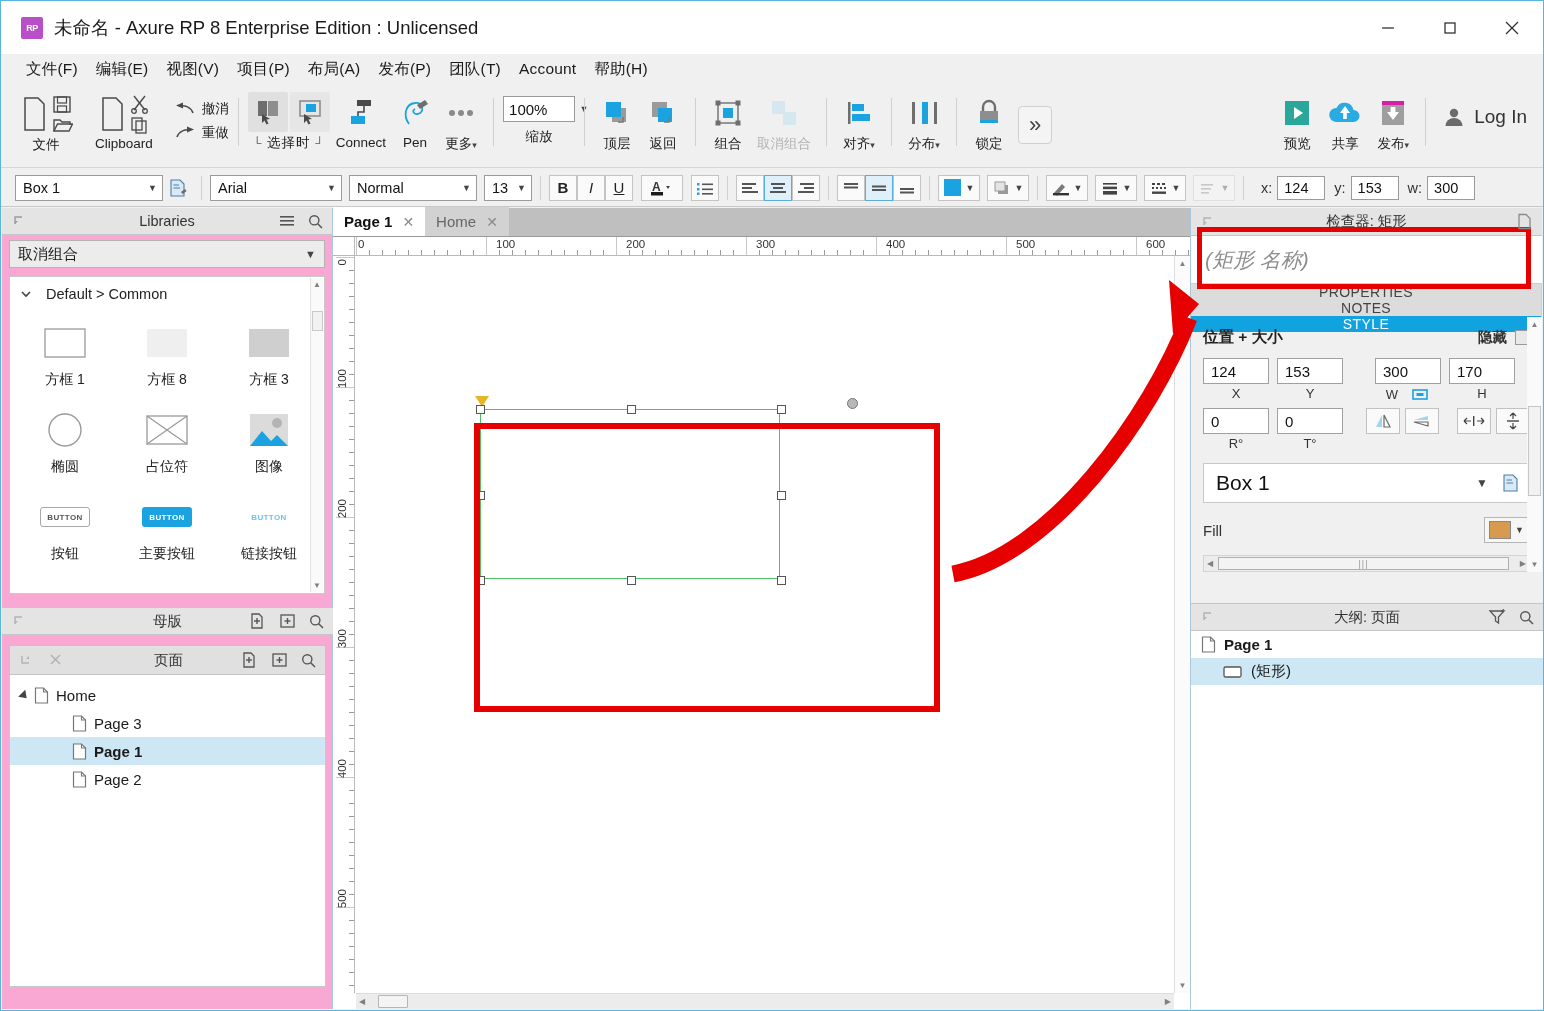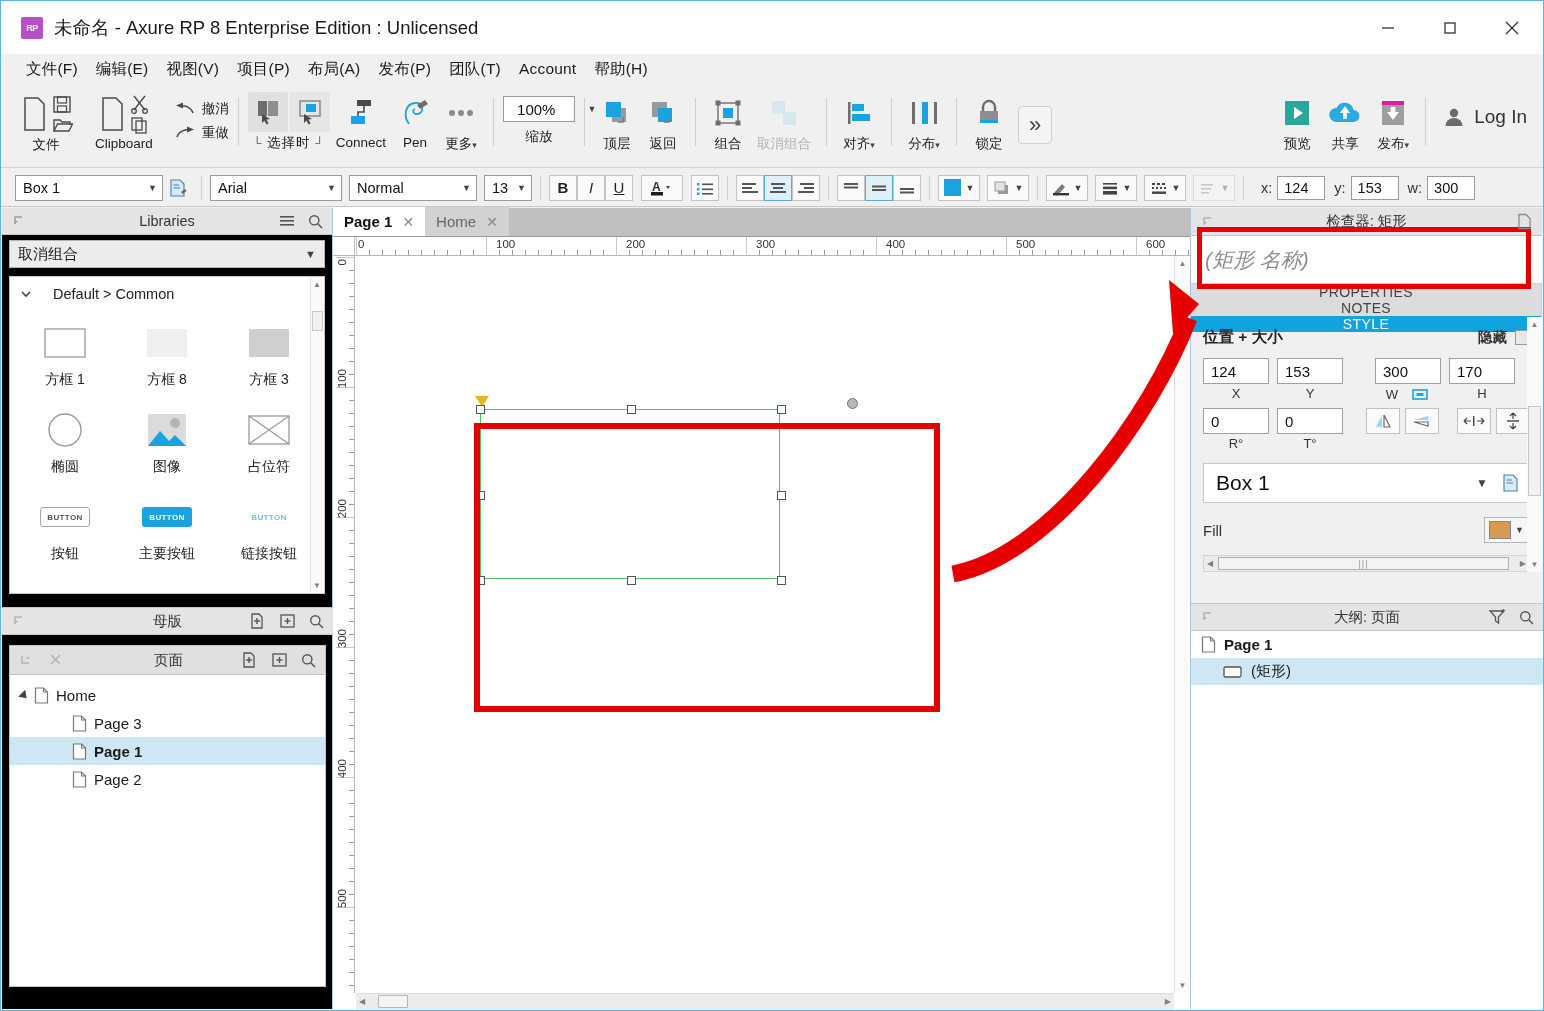--- a/index.html
+++ b/index.html
@@ -93,21 +93,21 @@
   .select-ico {
     width: 40px; height: 40px; display: flex; align-items: center; justify-content: center;
     background: #e0e0e0; border-radius: 2px;
   }
   .select-ico.b2 { background: #e6e6e6; }
   .select-caption { font-size: 13.5px; color: #222; margin-top: 2px; letter-spacing: 1px; }
 
   .zoom-group { display: flex; flex-direction: column; align-items: center; padding-top: 12px; }
   .zoom-box {
     width: 72px; height: 26px; background: #fff; border: 1px solid #9a9a9a;
-    display: flex; align-items: center; justify-content: space-between; padding: 0 13px;
+    display: flex; align-items: center; justify-content: space-between; padding: 0 5px;
     font-size: 15px; color: #111; gap: 32px;
   }
   .zoom-caption { font-size: 13.5px; color: #222; margin-top: 6px; }
 
   .tb-right { margin-left: auto; display: flex; align-items: flex-start; padding-right: 16px; }
   .login-btn {
     display: flex; align-items: center; gap: 9px; padding-top: 22px; padding-left: 8px;
   }
   .login-btn .txt { font-size: 19px; color: #333; }
 
@@ -135,21 +135,21 @@
   .fb-sep { width: 1px; height: 24px; background: #cfcfcf; margin: 0 8px; }
   .fb-num {
     width: 48px; height: 24px; background: #fff; border: 1px solid #9b9b9b;
     font-size: 14.5px; color: #111; display: flex; align-items: center; padding-left: 6px;
   }
   .fb-lbl { font-size: 14.5px; color: #333; margin: 0 5px 0 9px; }
 
   
   .left-panel {
     position: absolute; left: 1px; top: 207px; width: 331px; bottom: 1px;
-    background: #000000;
+    background: #f9a8d4;
     border-right: 1px solid #a9c7dd;
   }
   .panel-header {
     height: 27px; background: #e4e4e4; border-bottom: 1px solid #c6c6c6;
     display: flex; align-items: center; position: relative;
   }
   .panel-title {
     position: absolute; left: 0; right: 0; text-align: center;
     font-size: 14.5px; color: #333;
   }
@@ -159,21 +159,21 @@
   .lib-select {
     margin: 5px 7px 6px 7px; height: 28px; background: #ececec; border: 1px solid #b4b4b4;
     display: flex; align-items: center; justify-content: space-between; padding: 0 8px;
     font-size: 15px; color: #1a1a1a;
   }
   .lib-body {
     position: absolute; left: 7px; right: 7px; top: 68px; height: 318px;
     background: #fff; border: 1px solid #c8c8c8; overflow: hidden;
   }
   .lib-group-head {
-    display: flex; align-items: center; gap: 21px; padding: 9px 10px 4px 10px;
+    display: flex; align-items: center; gap: 14px; padding: 9px 10px 4px 10px;
     font-size: 14.5px; color: #222;
   }
   .lib-grid {
     display: grid; grid-template-columns: repeat(3, 1fr); padding: 4px 4px;
   }
   .lib-cell {
     display: flex; flex-direction: column; align-items: center; padding: 10px 0 8px 0;
   }
   .lib-cell .ico { height: 46px; display: flex; align-items: center; justify-content: center; }
   .lib-cell .cap { font-size: 14px; color: #222; margin-top: 5px; }
@@ -933,38 +933,38 @@
           <div class="ico">
             <svg class="icon-svg" width="38" height="38" viewBox="0 0 38 38">
                 <circle cx="19" cy="19" r="16" fill="#fff" stroke="#9a9a9a" stroke-width="1.4"></circle>
               </svg>
           </div>
           <div class="cap">椭圆</div>
         </div>
 
         <div class="lib-cell">
           <div class="ico">
+            <svg class="icon-svg" width="44" height="32" viewBox="0 0 44 32">
+              <rect x="2" y="2" width="40" height="28" fill="#fff" stroke="#9a9a9a" stroke-width="1.3"></rect>
+              <line x1="2" y1="2" x2="42" y2="30" stroke="#9a9a9a" stroke-width="1.2"></line>
+              <line x1="42" y1="2" x2="2" y2="30" stroke="#9a9a9a" stroke-width="1.2"></line>
+            </svg>
+          </div>
+          <div class="cap">占位符</div>
+        </div>
+
+        <div class="lib-cell">
+          <div class="ico">
             <svg class="icon-svg" width="42" height="36" viewBox="0 0 42 36">
               <rect x="2" y="2" width="38" height="32" fill="#dbdbdb"></rect>
               <circle cx="29" cy="11" r="5" fill="#b4b4b4"></circle>
               <path d="M2 34 l12 -15 l9 10 l6 -6 l11 11 z" fill="#1aa3e0"></path>
             </svg>
           </div>
           <div class="cap">图像</div>
-        </div>
-
-        <div class="lib-cell">
-          <div class="ico">
-            <svg class="icon-svg" width="44" height="32" viewBox="0 0 44 32">
-              <rect x="2" y="2" width="40" height="28" fill="#fff" stroke="#9a9a9a" stroke-width="1.3"></rect>
-              <line x1="2" y1="2" x2="42" y2="30" stroke="#9a9a9a" stroke-width="1.2"></line>
-              <line x1="42" y1="2" x2="2" y2="30" stroke="#9a9a9a" stroke-width="1.2"></line>
-            </svg>
-          </div>
-          <div class="cap">占位符</div>
         </div>
 
         <div class="lib-cell">
           <div class="ico">
             <div style="width:50px;height:20px;border:1px solid #a8a8a8;border-radius:3px;background:#fff;display:flex;align-items:center;justify-content:center;">
               <span style="font-size:8px;font-weight:bold;color:#555;letter-spacing:0.4px;">BUTTON</span>
             </div>
           </div>
           <div class="cap">按钮</div>
         </div>

